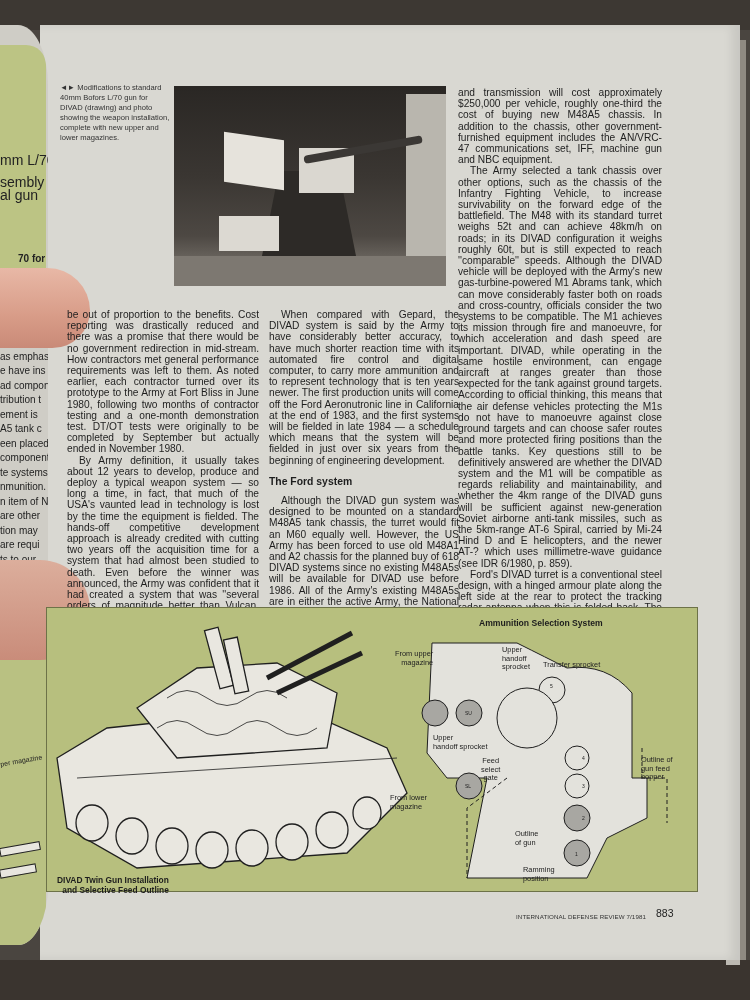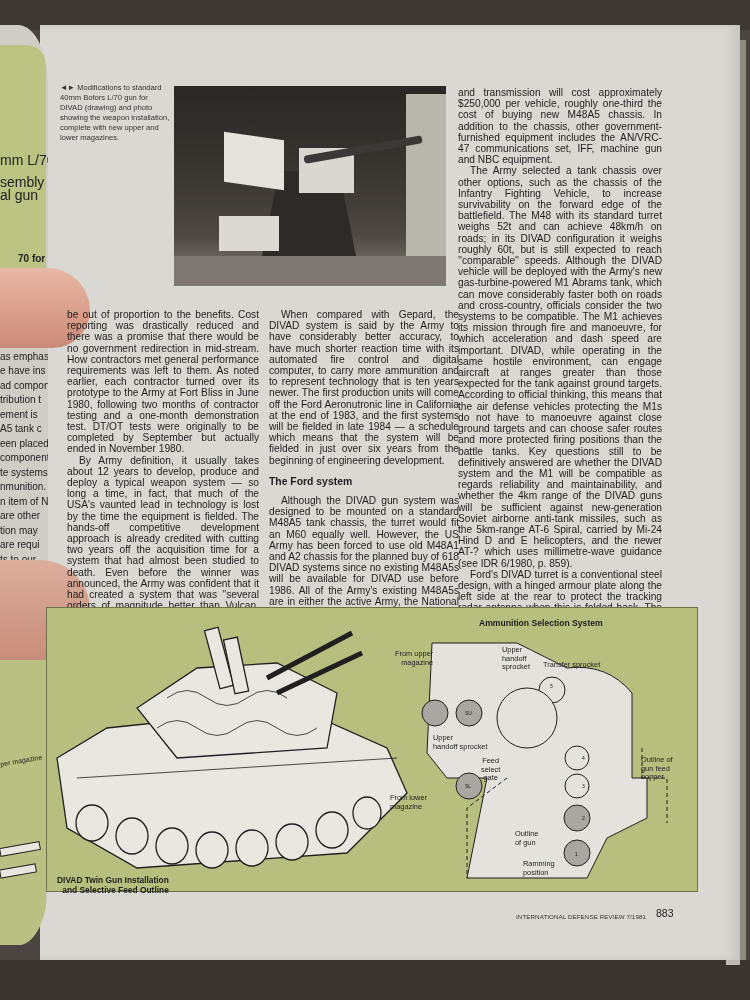--- a/index.html
+++ b/index.html
@@ -236,21 +236,21 @@
     <div>hopper</div>
   </div>
   <div class="lbl" style="left:343px;top:186px;">
     <div>From lower</div>
     <div>magazine</div>
   </div>
   <div class="lbl" style="left:468px;top:222px;">
     <div>Outline</div>
     <div>of gun</div>
   </div>
-  <div class="lbl" style="left:476px;top:252px;">
+  <div class="lbl" style="left:476px;top:258px;">
     <div>Ramming</div>
     <div>position</div>
   </div>
 
   <div class="lbl" style="left:418px;top:101px;font-size:5px;">SU</div>
   <div class="lbl" style="left:418px;top:174px;font-size:5px;">SL</div>
   <div class="lbl" style="left:503px;top:74px;font-size:5px;">5</div>
   <div class="lbl" style="left:535px;top:146px;font-size:5px;">4</div>
   <div class="lbl" style="left:535px;top:174px;font-size:5px;">3</div>
   <div class="lbl" style="left:535px;top:206px;font-size:5px;">2</div>

